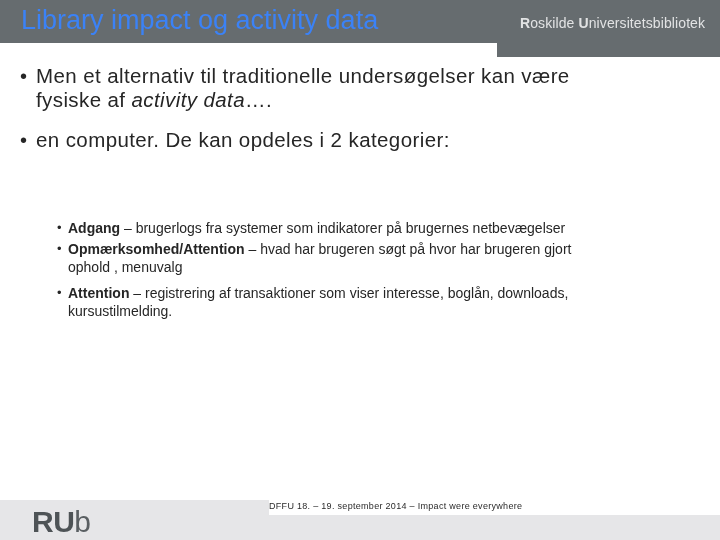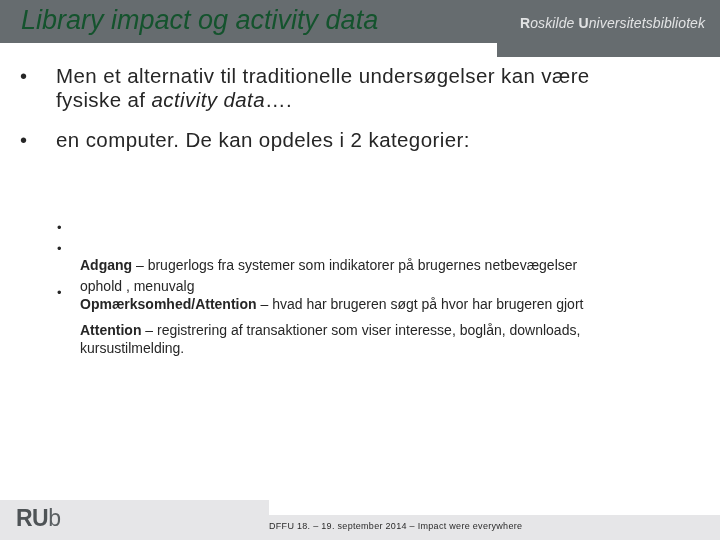--- a/index.html
+++ b/index.html
@@ -24,35 +24,34 @@
     .header-tab {
       position: absolute;
       left: 497px; top: 43px;
       width: 223px; height: 14px;
       background: #666c6f;
     }
     .slide-title {
       position: absolute;
       left: 21px; top: 5px;
       font-size: 27px;
-      font-style: italic;
-      color: #14532d;
+      color: #3b82f6;
       white-space: nowrap;
       letter-spacing: 0px;
     }
     .brand {
       position: absolute;
       left: 520px; top: 15px;
       font-size: 14px;
       font-weight: bold;
       color: #e2e3e4;
       white-space: nowrap;
       letter-spacing: 0.1px;
     }
-    .brand .lite { font-weight: normal; font-style: italic; }
+    .brand .lite { font-weight: normal; }
 
     .content {
       position: absolute;
       left: 0; top: 64px;
       width: 720px;
     }
     .l1 {
       position: absolute;
       left: 0;
       width: 720px;
@@ -62,73 +61,72 @@
       letter-spacing: 0.4px;
     }
     .l1 .bullet {
       position: absolute;
       left: 20px;
       top: 0;
       font-size: 20px;
     }
     .l1 .text {
       position: absolute;
-      left: 56px;
+      left: 36px;
       width: 660px;
     }
     .l1 .line { display: block; white-space: nowrap; }
     .l2 {
       position: absolute;
       left: 0;
       width: 720px;
       font-size: 14px;
       line-height: 18px;
       color: #262626;
     }
     .l2 .bullet {
       position: absolute;
       left: 57px;
       top: 0;
       font-size: 13px;
     }
     .l2 .text {
       position: absolute;
-      left: 80px;
+      left: 68px;
       width: 620px;
-      margin-top: 37px;
     }
     .l2 .line { display: block; white-space: nowrap; }
     b { font-weight: bold; }
     i { }
 
     .footer-left {
       position: absolute;
       left: 0; top: 500px;
       width: 269px; height: 40px;
       background: #e6e6e8;
     }
     .footer-right {
       position: absolute;
       left: 269px; top: 515px;
       width: 451px; height: 25px;
       background: #e6e6e8;
     }
     .logo {
       position: absolute;
-      left: 16px; top: 505px;
-      font-size: 23px;
+      left: 32px; top: 505px;
+      font-size: 30px;
       color: #4e5356;
       white-space: nowrap;
       letter-spacing: -0.5px;
     }
     .logo .ru { font-weight: bold; }
     .logo .b { font-weight: normal; color: #5a5f62; }
     .footer-text {
       position: absolute;
-      left: 269px; top: 521px;
+      left: 269px; top: 501px;
       font-size: 9px;
       color: #2b2b2b;
       white-space: nowrap;
       letter-spacing: 0.3px;
       text-align: right;
     }
   </style>
 </head>
 <body>
 
@@ -157,22 +155,22 @@
   <div class="l2" style="top:155px;">
     <span class="bullet">•</span>
     <div class="text">
       <span class="line"><b>Adgang</b><span> – brugerlogs fra systemer som indikatorer på brugernes netbevægelser</span></span>
     </div>
   </div>
 
   <div class="l2" style="top:176px;">
     <span class="bullet">•</span>
     <div class="text">
+      <span class="line"><b>Opmærksomhed/Attention</b><span> – hvad har brugeren søgt på hvor har brugeren gjort</span></span>
       <span class="line"><span>ophold , menuvalg</span></span>
-      <span class="line"><b>Opmærksomhed/Attention</b><span> – hvad har brugeren søgt på hvor har brugeren gjort</span></span>
     </div>
   </div>
 
   <div class="l2" style="top:220px;">
     <span class="bullet">•</span>
     <div class="text">
       <span class="line"><b>Attention</b><span> – registrering af transaktioner som viser interesse, boglån, downloads,</span></span>
       <span class="line"><span>kursustilmelding.</span></span>
     </div>
   </div>

